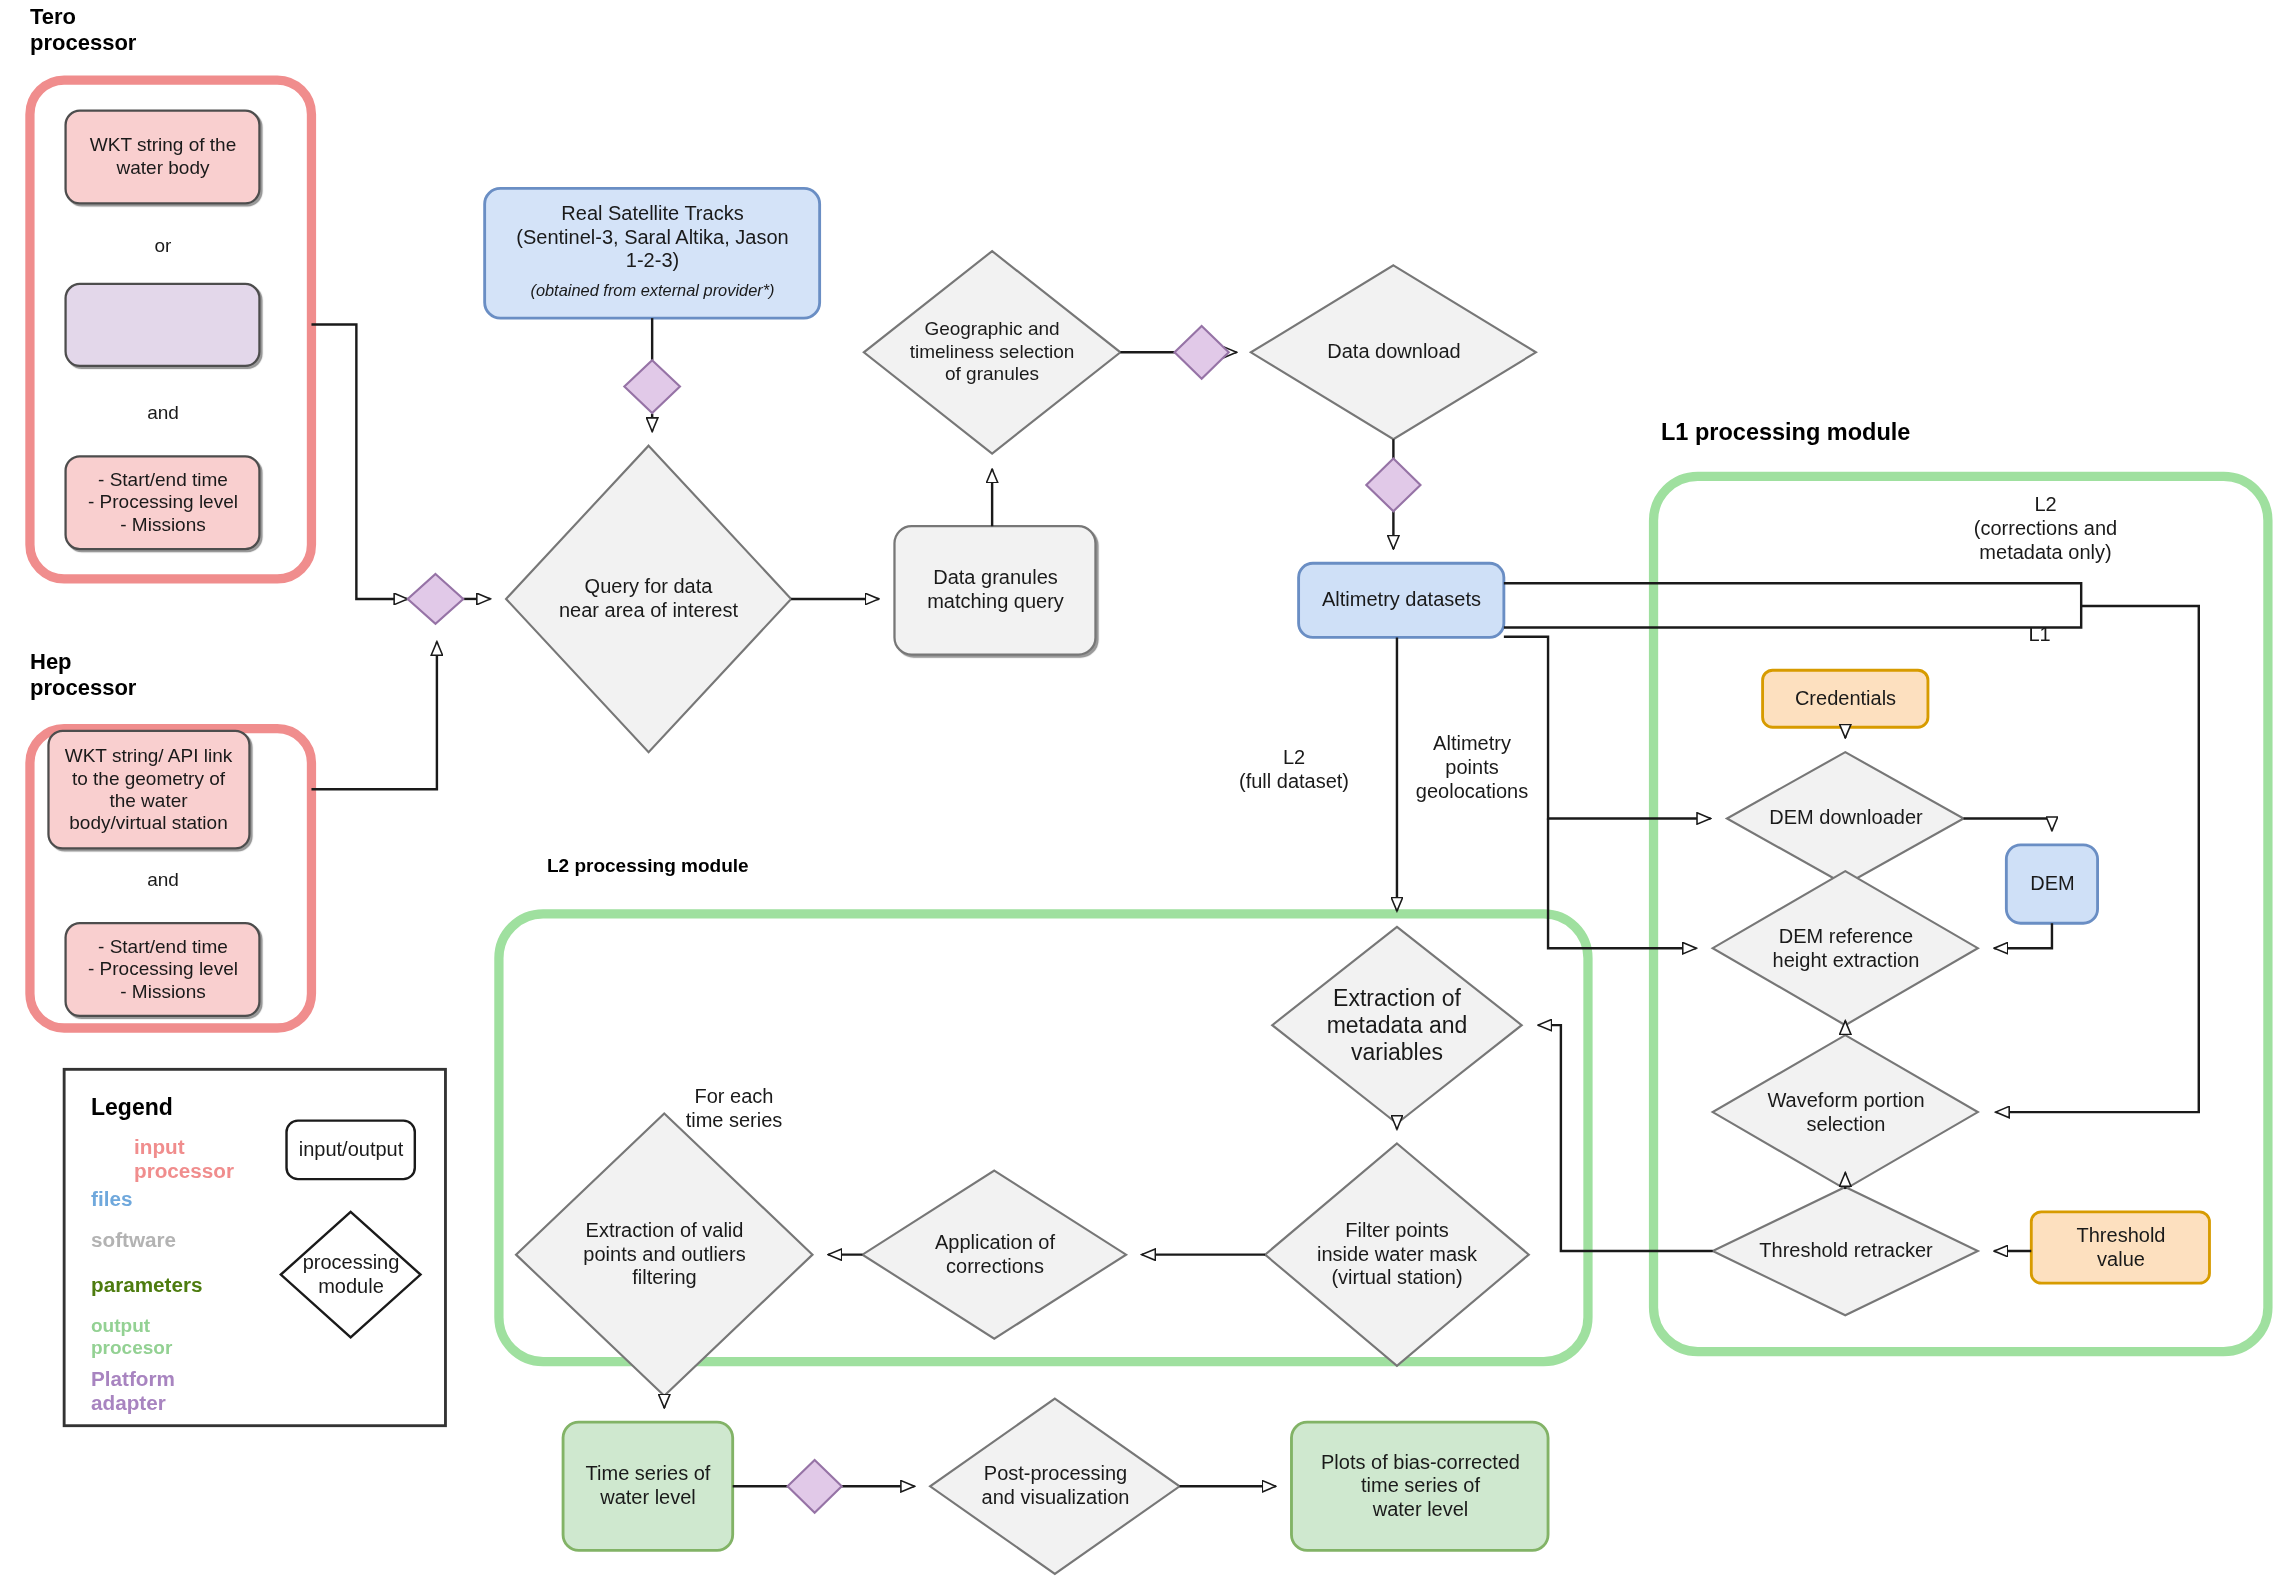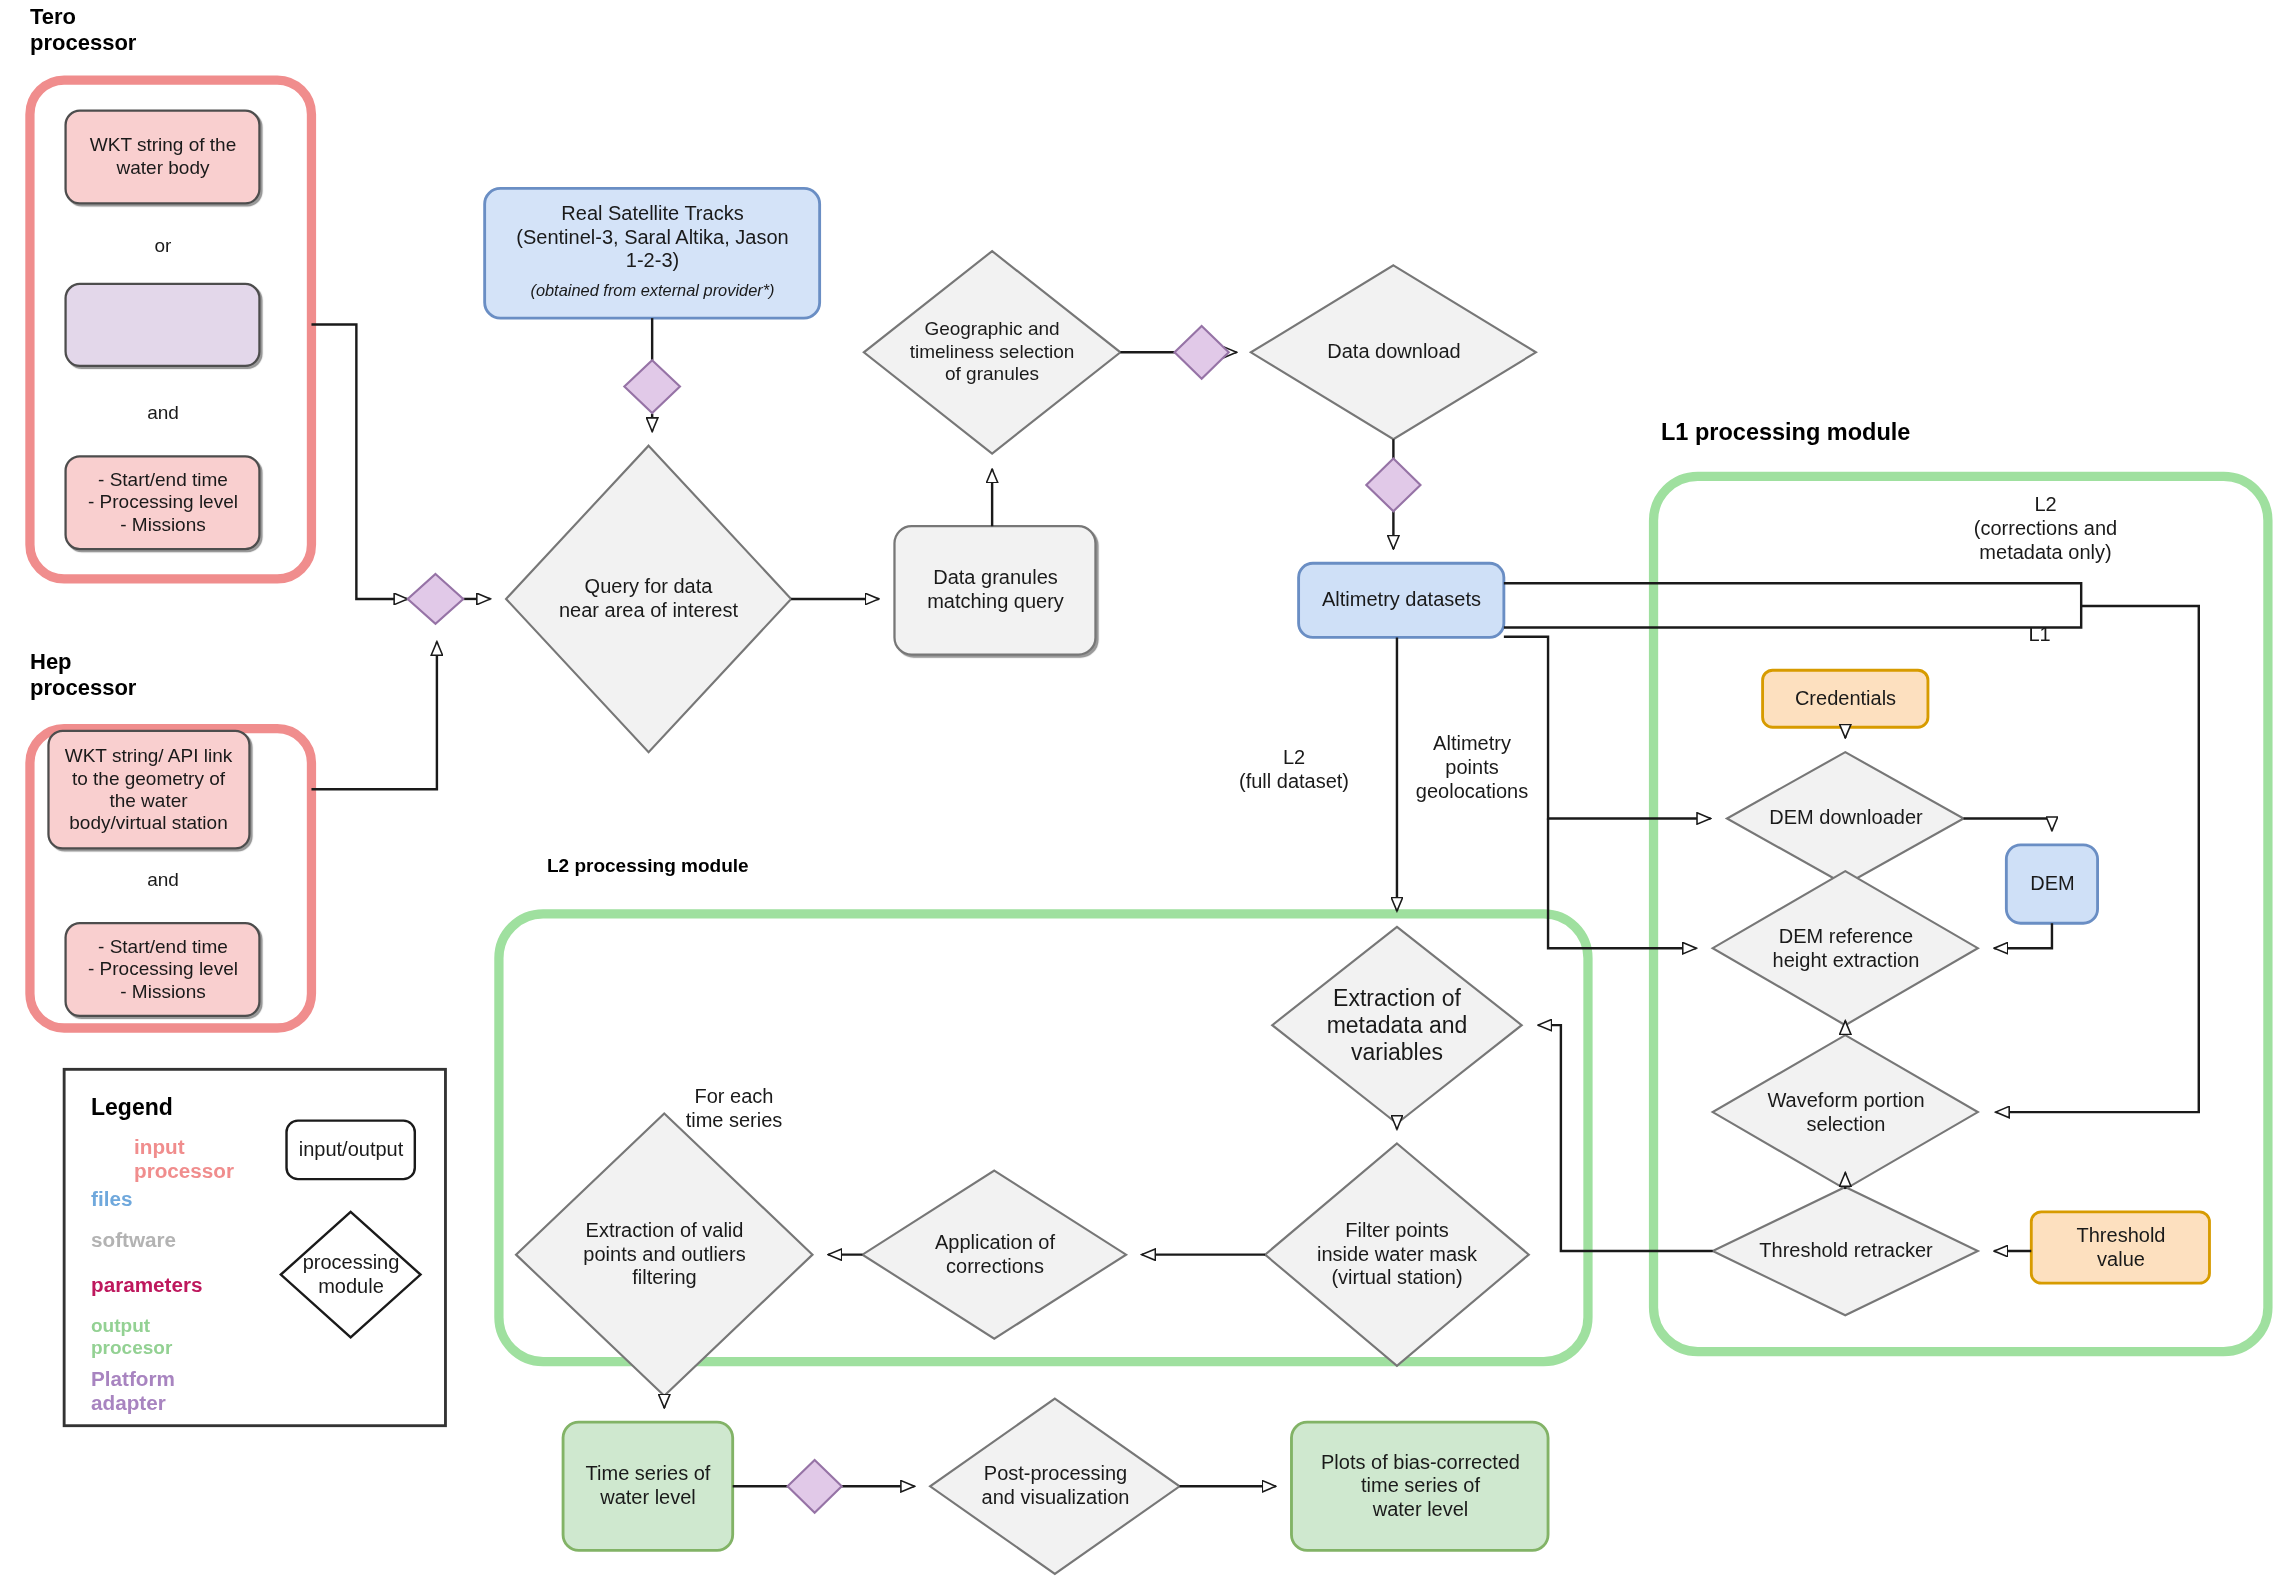--- a/index.html
+++ b/index.html
@@ -213,21 +213,21 @@
 geolocations</div>
   <div class="edgelabel" style="left:645px;top:1084px;width:178px;font-size:20px;">For each
 time series</div>
 
   <div class="legendtitle" style="left:91px;top:1094px;font-size:23px;">Legend</div>
 
   <div class="legenditem" style="left:91px;top:1135px;font-size:20.7px;color:#f08d8d;margin-left:43px;">input
 processor</div>
   <div class="legenditem" style="left:91px;top:1187px;font-size:20.7px;color:#6fa8dc;">files</div>
   <div class="legenditem" style="left:91px;top:1228px;font-size:20.7px;color:#b3b3b3;">software</div>
-  <div class="legenditem" style="left:91px;top:1273px;font-size:20.7px;color:#be185d;">parameters</div>
+  <div class="legenditem" style="left:91px;top:1273px;font-size:20.7px;color:#4d7c0f;">parameters</div>
   <div class="legenditem" style="left:91px;top:1315px;font-size:19px;color:#93d193;">output
 procesor</div>
   <div class="legenditem" style="left:91px;top:1367px;font-size:20.7px;color:#a884c0;">Platform
 adapter</div>
 
   <div class="legendshapetext" style="left:287px;top:1121px;width:128px;height:58px;font-size:20px;">input/output</div>
   <div class="legendshapetext" style="left:281px;top:1248px;width:140px;height:54px;font-size:20px;">processing
 module</div>
 
 </div>

